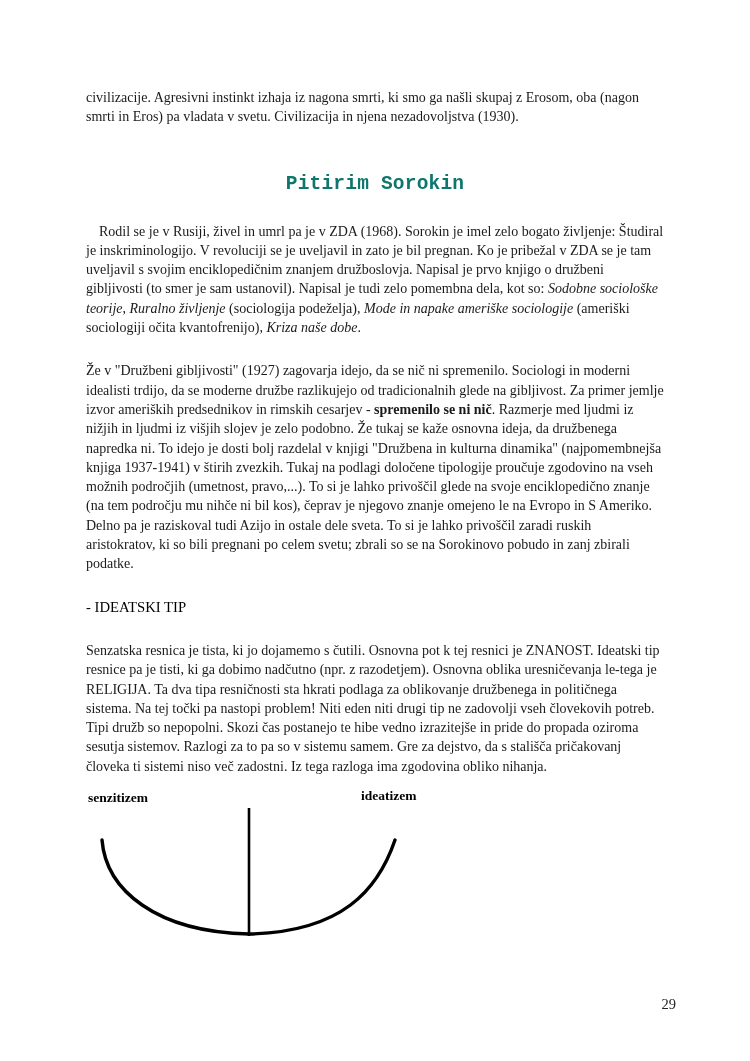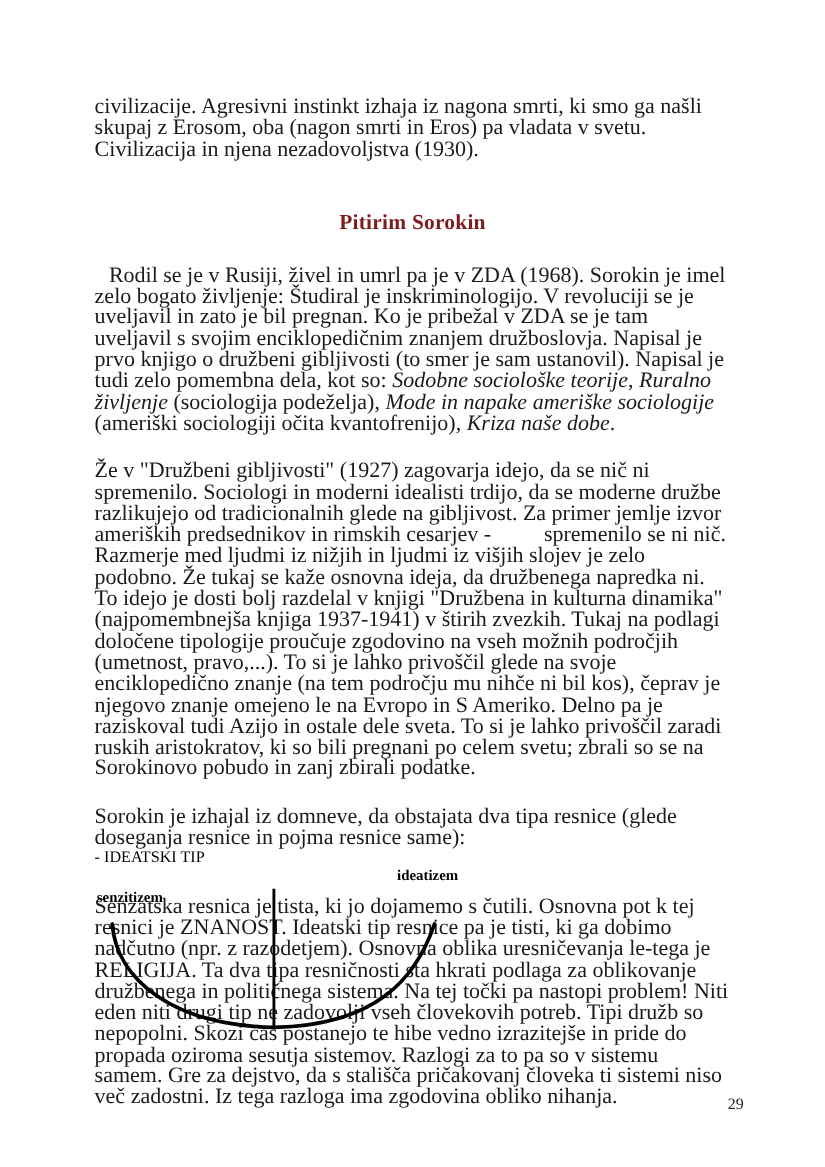--- a/index.html
+++ b/index.html
@@ -24,21 +24,21 @@
 
   .content {
     position: absolute;
     left: 86px;
     top: 88px;
     width: 578px;
   }
 
   p.para {
     margin: 0 0 0 0;
-    font-size: 20px;
+    font-size: 14px;
     line-height: 19.3px;
     text-align: left;
     color: #1a1a1a;
   }
   .gap-md { height: 24px; }
 
   h1.heading {
     margin: 0;
     text-align: center;
     font-size: 19.5px;
@@ -51,22 +51,21 @@
     margin-bottom: 27px;
   }
 
   .indent { text-indent: 13px; }
 
   em.title-it {
     font-style: italic;
   }
 
   strong.bold-run {
-    font-weight: normal;
-    margin-left: 43px;
+    font-weight: bold;
   }
 
   .list-line {
     font-size: 14.7px;
     line-height: 19.3px;
   }
 
   
   .diagram {
     position: absolute;
@@ -75,21 +74,21 @@
     width: 400px;
     height: 160px;
   }
   .diagram .lbl {
     position: absolute;
     font-size: 13.5px;
     font-weight: bold;
     font-family: "Liberation Serif", "DejaVu Serif", serif;
     white-space: nowrap;
   }
-  .diagram .lbl.left  { left: 2px;   top: 22px; }
+  .diagram .lbl.left  { left: 2px;   top: 4px; }
   .diagram .lbl.right { left: 275px; top: 2px; }
 
   .diagram svg {
     position: absolute;
     left: 0;
     top: 0;
   }
 
   .pagenum {
     position: absolute;
@@ -102,32 +101,31 @@
 </head>
 <body>
 
 <div class="page">
 
   <div class="content">
 
     <p class="para">civilizacije. Agresivni instinkt izhaja iz nagona smrti, ki smo ga našli skupaj z Erosom, oba (nagon smrti in Eros) pa vladata v svetu. Civilizacija in njena nezadovoljstva (1930).</p>
 
     <div class="heading-block">
-      <h1 class="heading" style="color:#7f1d1d;">Pitirim Sorokin</h1>
+      <h1 class="heading" style="color:#0f766e;font-family:Liberation Mono, monospace;">Pitirim Sorokin</h1>
     </div>
 
     <p class="para indent"><span>Rodil se je v Rusiji, živel in umrl pa je v ZDA (1968). Sorokin je imel zelo bogato življenje: Študiral je inskriminologijo. V revoluciji se je uveljavil in zato je bil pregnan. Ko je pribežal v ZDA se je tam uveljavil s svojim enciklopedičnim znanjem družboslovja. Napisal je prvo knjigo o družbeni gibljivosti (to smer je sam ustanovil). Napisal je tudi zelo pomembna dela, kot so: </span><em class="title-it">Sodobne sociološke teorije</em><span>, </span><em class="title-it">Ruralno življenje</em><span> (sociologija podeželja), </span><em class="title-it">Mode in napake ameriške sociologije</em><span> (ameriški sociologiji očita kvantofrenijo), </span><em class="title-it">Kriza naše dobe</em><span>.</span></p>
 
     <div class="gap-md"></div>
 
     <p class="para"><span>Že v "Družbeni gibljivosti" (1927) zagovarja idejo, da se nič ni spremenilo. Sociologi in moderni idealisti trdijo, da se moderne družbe razlikujejo od tradicionalnih glede na gibljivost. Za primer jemlje izvor ameriških predsednikov in rimskih cesarjev - </span><strong class="bold-run">spremenilo se ni nič</strong><span>. Razmerje med ljudmi iz nižjih in ljudmi iz višjih slojev je zelo podobno. Že tukaj se kaže osnovna ideja, da družbenega napredka ni. To idejo je dosti bolj razdelal v knjigi "Družbena in kulturna dinamika" (najpomembnejša knjiga 1937-1941) v štirih zvezkih. Tukaj na podlagi določene tipologije proučuje zgodovino na vseh možnih področjih (umetnost, pravo,...). To si je lahko privoščil glede na svoje enciklopedično znanje (na tem področju mu nihče ni bil kos), čeprav je njegovo znanje omejeno le na Evropo in S Ameriko. Delno pa je raziskoval tudi Azijo in ostale dele sveta. To si je lahko privoščil zaradi ruskih aristokratov, ki so bili pregnani po celem svetu; zbrali so se na Sorokinovo pobudo in zanj zbirali podatke.</span></p>
 
     <div class="gap-md"></div>
 
-    <p class="para">Sorokin je izhajal iz domneve, da obstajata dva tipa resnice (glede doseganja resnice in pojma resnice same):</p>
     <div class="list-line">- IDEATSKI TIP</div>
 
     <div class="gap-md"></div>
 
     <p class="para">Senzatska resnica je tista, ki jo dojamemo s čutili. Osnovna pot k tej resnici je ZNANOST. Ideatski tip resnice pa je tisti, ki ga dobimo nadčutno (npr. z razodetjem). Osnovna oblika uresničevanja le-tega je RELIGIJA. Ta dva tipa resničnosti sta hkrati podlaga za oblikovanje družbenega in političnega sistema. Na tej točki pa nastopi problem! Niti eden niti drugi tip ne zadovolji vseh človekovih potreb. Tipi družb so nepopolni. Skozi čas postanejo te hibe vedno izrazitejše in pride do propada oziroma sesutja sistemov. Razlogi za to pa so v sistemu samem. Gre za dejstvo, da s stališča pričakovanj človeka ti sistemi niso več zadostni. Iz tega razloga ima zgodovina obliko nihanja.</p>
 
   </div>
 
   <div class="diagram">
     <span class="lbl left">senzitizem</span>

